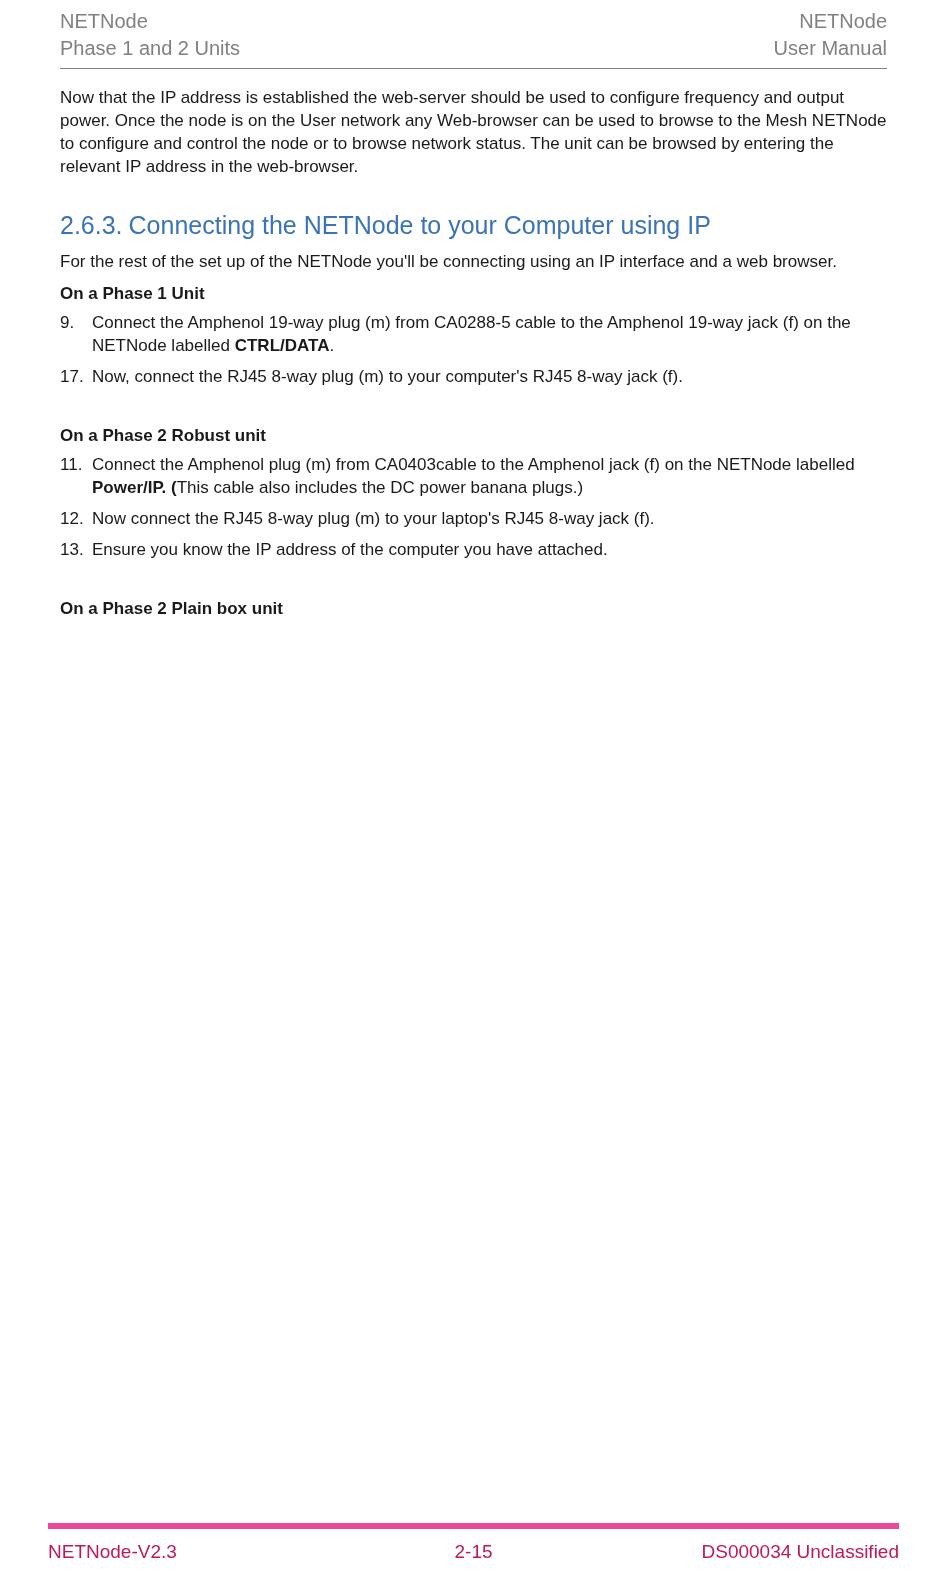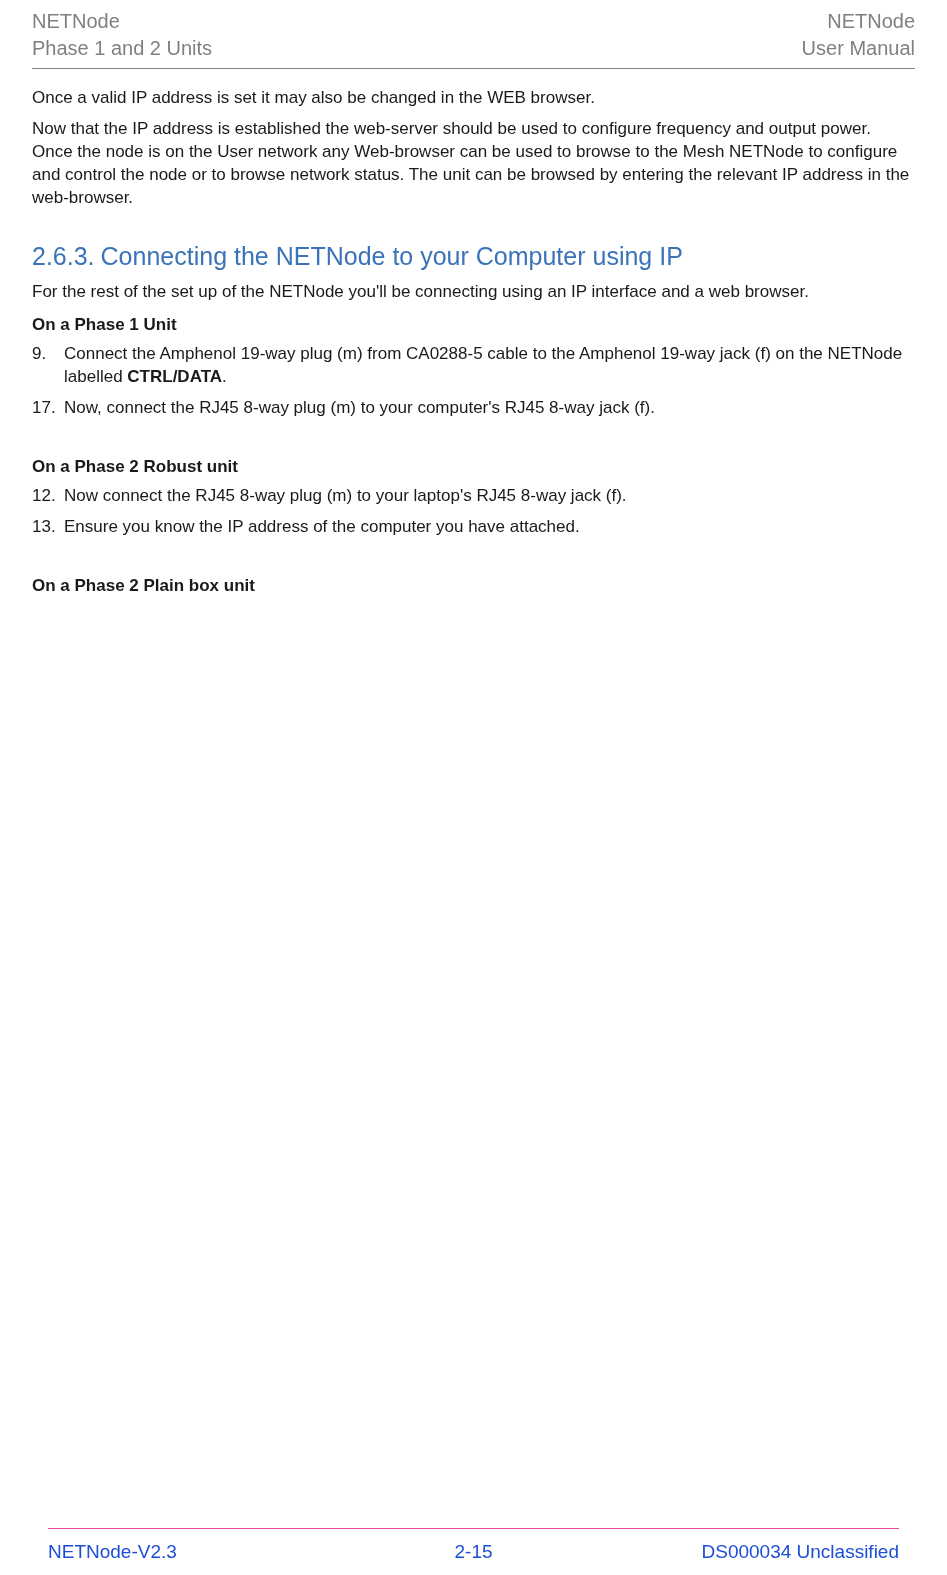--- a/index.html
+++ b/index.html
@@ -9,21 +9,21 @@
     font-size: 17px;
     color: #1a1a1a;
     background: #fff;
     width: 947px;
     height: 1575px;
     box-sizing: border-box;
     position: relative;
     line-height: 1.35;
   }
   .page {
-    padding: 0 32px;
+    padding: 0 60px;
     box-sizing: border-box;
     width: 100%;
     height: 100%;
     position: relative;
   }
   .header {
     display: flex;
     justify-content: space-between;
     align-items: flex-start;
     padding-top: 8px;
@@ -72,22 +72,22 @@
     flex: 0 0 32px;
   }
   ol.custom li .text {
     flex: 1;
   }
   .footer {
     position: absolute;
     bottom: 10px;
     left: 48px;
     right: 48px;
-    border-top: 1px solid #ec4899;
-    color: #1d4ed8;
+    border-top: 6px solid #ec4899;
+    color: #be185d;
     display: flex;
     justify-content: space-between;
     font-size: 19px;
     padding-top: 10px;
   }
   .footer .center {
     position: absolute;
     left: 50%;
     transform: translateX(-50%);
   }
@@ -103,21 +103,20 @@
       <div>NETNode</div>
       <div>Phase 1 and 2 Units</div>
     </div>
     <div class="right">
       <div>NETNode</div>
       <div>User Manual</div>
     </div>
   </div>
 
   <div class="content">
-    <p class="para">Once a valid IP address is set it may also be changed in the WEB browser.</p>
     <p class="para">Now that the IP address is established the web-server should be used to configure frequency and output power. Once the node is on the User network any Web-browser can be used to browse to the Mesh NETNode to configure and control the node or to browse network status. The unit can be browsed by entering the relevant IP address in the web-browser.</p>
 
     <div class="section-heading">
       <span class="num">2.6.3.</span><span>Connecting the NETNode to your Computer using IP</span>
     </div>
 
     <p class="para">For the rest of the set up of the NETNode you'll be connecting using an IP interface and a web browser.</p>
 
     <div class="subhead">On a Phase 1 Unit</div>
 
@@ -133,20 +132,26 @@
         <span class="text">Now, connect the RJ45 8-way plug (m) to your computer's RJ45 8-way jack (f).</span>
       </li>
     </ol>
 
     <div class="spacer"></div>
 
     <div class="subhead">On a Phase 2 Robust unit</div>
 
     <ol class="custom">
       <li>
+        <span class="marker">11.</span>
+        <span class="text">
+          <span>Connect the Amphenol plug (m) from CA0403cable to the Amphenol jack (f) on the NETNode labelled </span><span class="bold">Power/IP. (</span><span>This cable also includes the DC power banana plugs.)</span>
+        </span>
+      </li>
+      <li>
         <span class="marker">12.</span>
         <span class="text">Now connect the RJ45 8-way plug (m) to your laptop's RJ45 8-way jack (f).</span>
       </li>
       <li>
         <span class="marker">13.</span>
         <span class="text">Ensure you know the IP address of the computer you have attached.</span>
       </li>
     </ol>
 
     <div class="spacer"></div>

